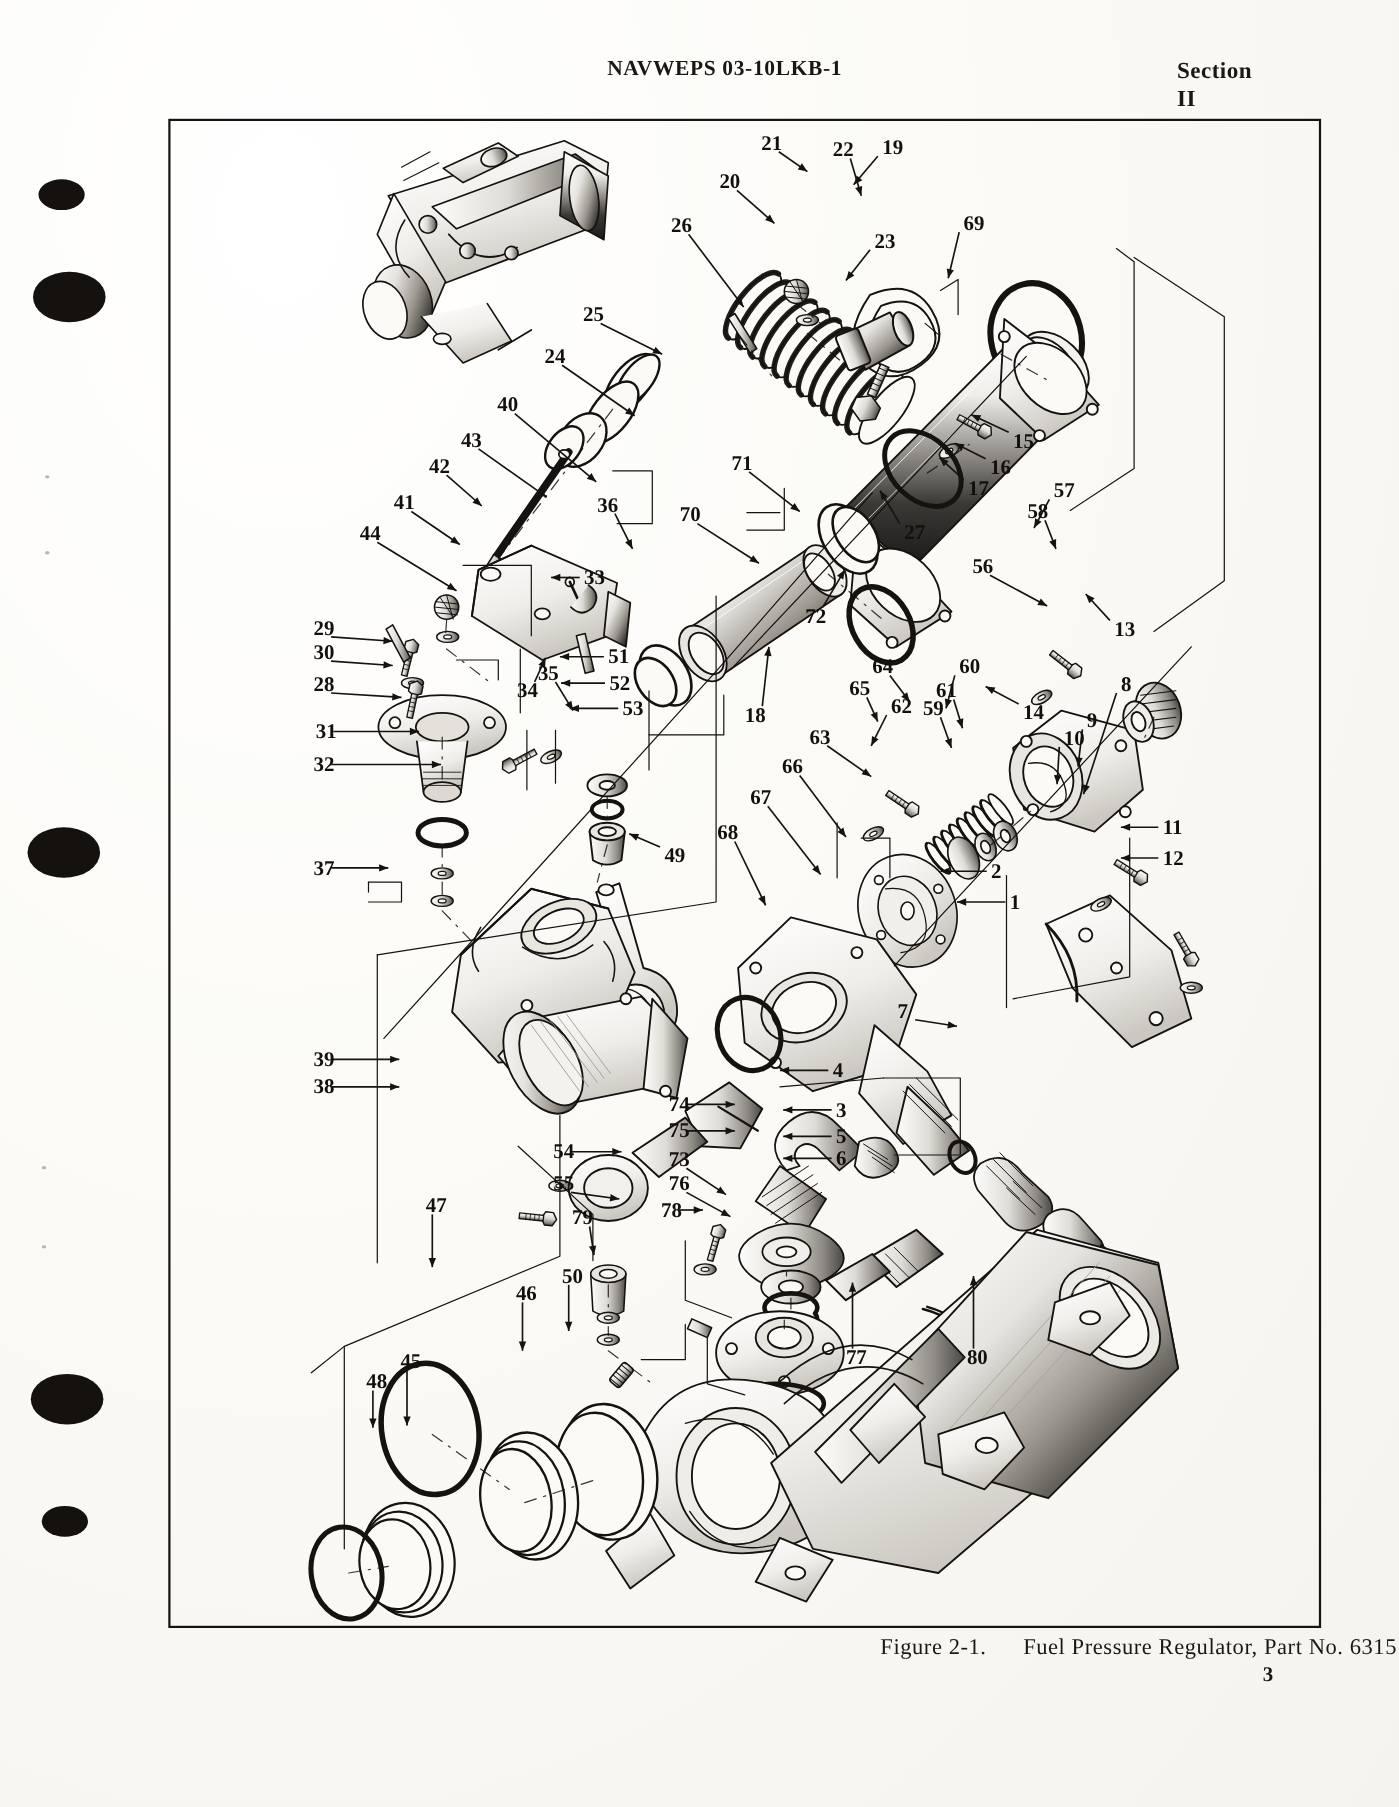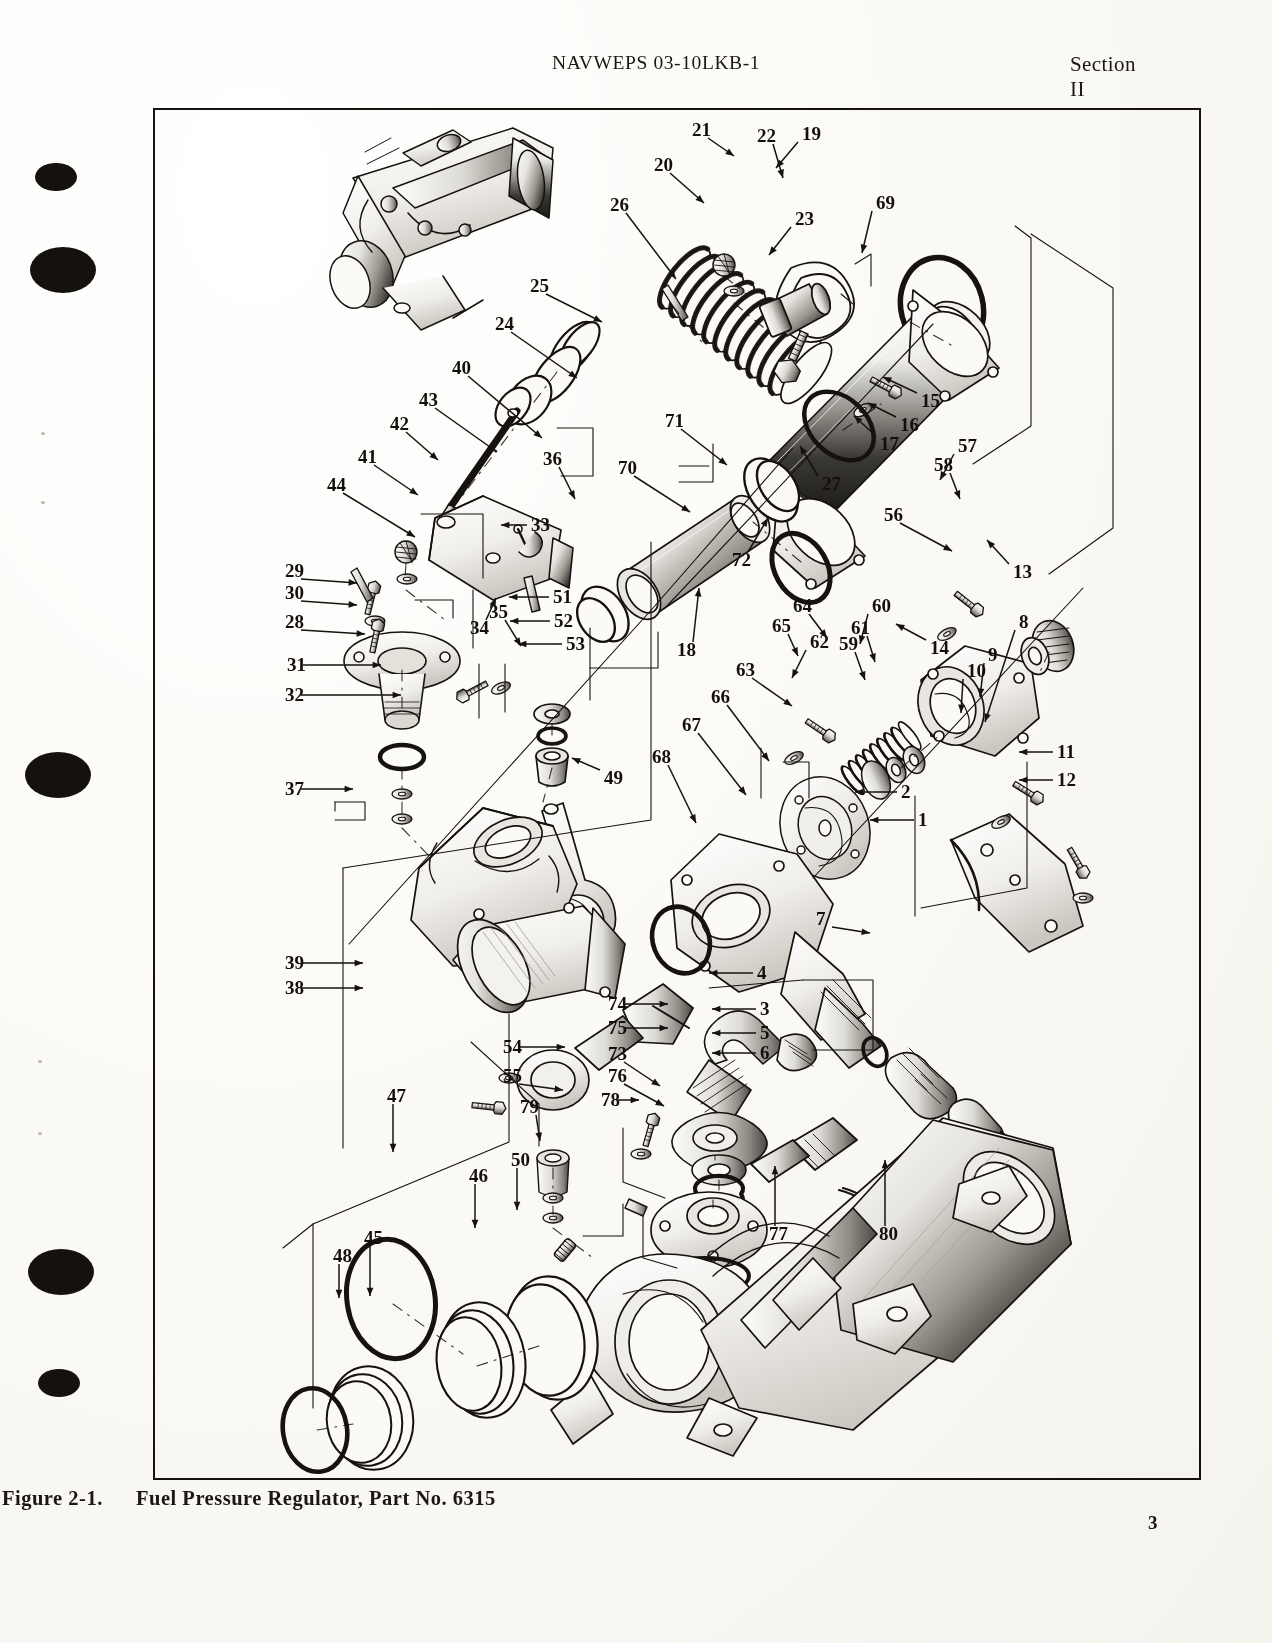--- a/index.html
+++ b/index.html
@@ -9,28 +9,28 @@
     font-family:"Liberation Serif", serif;
     color:#1a1714;
     position:relative;
     overflow:hidden;
   }
   .page{position:absolute;inset:0;
     background:
       radial-gradient(ellipse at 20% 12%, #ffffff 0%, #fbfaf6 45%, #f5f3ee 100%);
   }
   
-  .hdr{position:absolute;top:52px;left:0;width:1052px;height:26px;}
+  .hdr{position:absolute;top:52px;left:0;width:1052px;height:26px;font-weight:bold;}
   .hdr .doc{position:absolute;left:552px;top:0;font-size:19.5px;letter-spacing:.6px;}
   .hdr .sect{position:absolute;left:1070px;top:0;font-size:21px;letter-spacing:.4px;}
   
   .pageno{position:absolute;left:1148px;top:1512px;font-size:19px;font-weight:bold;}
   
-  .caption{position:absolute;left:0;top:1487px;width:1272px;text-align:left;
-    font-size:20.5px;letter-spacing:.5px;font-weight:bold;}
+  .caption{position:absolute;left:0;top:1487px;width:1272px;text-align:right;
+    font-size:20.5px;letter-spacing:.5px;}
   .caption span{margin:0 2px;}
   
   .hole{position:absolute;background:#14110f;border-radius:50%;}
   .smudge{position:absolute;background:#8b7a63;border-radius:50%;opacity:.55;}
   
   .frame{position:absolute;left:153px;top:108px;width:1044px;height:1368px;
     border:2.5px solid #15120f;background:transparent;}
   
   svg.art{position:absolute;left:153px;top:108px;width:1044px;height:1368px;}
   

